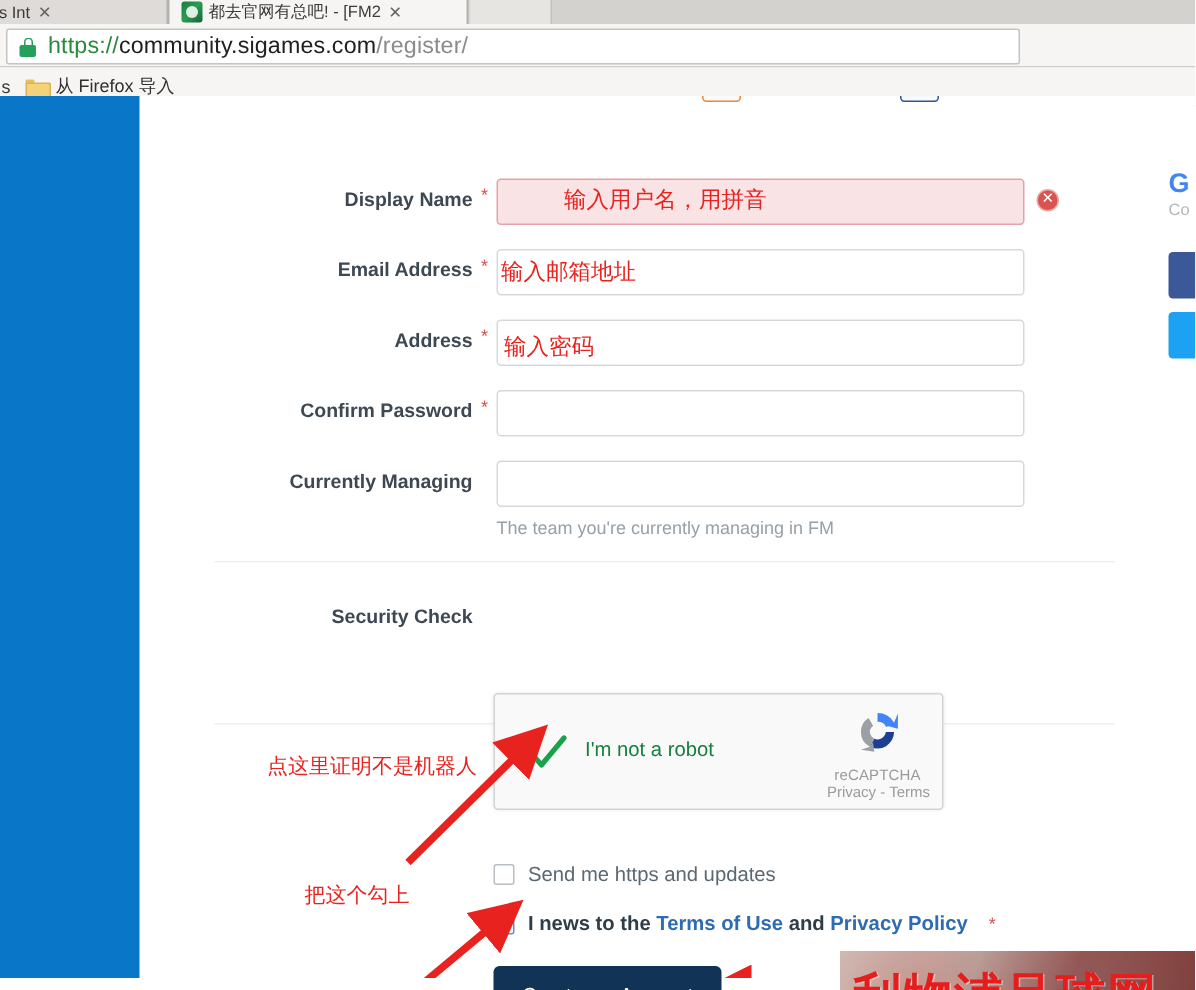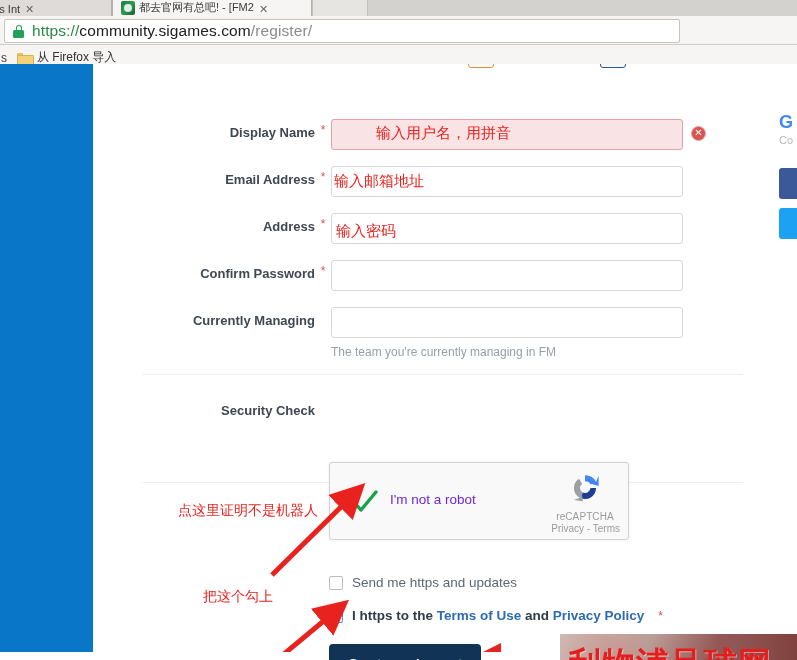--- a/index.html
+++ b/index.html
@@ -265,21 +265,21 @@
     border-radius: 3px;
     box-shadow: 0 0 3px rgba(0,0,0,.08);
   }
   .rc-check {
     position: absolute; left: 20px; top: 24px;
     width: 30px; height: 30px;
   }
   .rc-label {
     position: absolute; left: 60px; top: 29px;
     font-size: 13.5px;
-    color: #6d28d9;
+    color: #15803d;
   }
   .rc-logo {
     position: absolute; right: 12px; top: 8px;
     width: 62px;
     text-align: center;
   }
   .rc-logo-mark {
     width: 34px; height: 34px;
     margin: 0 auto 2px auto;
   }
@@ -531,21 +531,21 @@
     </div>
 
     <div class="check-row" style="left:329px; top:511px;">
       <span class="checkbox"></span>
       <span class="check-label">Send me https and updates</span>
     </div>
 
     <div class="check-row" style="left:329px; top:472px; top:472px;" hidden=""></div>
     <div class="check-row" style="left:329px; top:544px;">
       <span class="checkbox checked"></span>
-      <span class="check-label bold"><span>I https to the </span><a class="link" href="#">Terms of Use</a><span> and </span><a class="link" href="#">Privacy Policy</a></span>
+      <span class="check-label bold"><span>I news to the </span><a class="link" href="#">Terms of Use</a><span> and </span><a class="link" href="#">Privacy Policy</a></span>
       <span class="tail-star">*</span>
     </div>
 
     <button class="submit-btn">Create my Account</button>
 
     <div class="right-panel">
       <span class="rp-google-g">G</span>
       <span class="rp-sub">Co</span>
       <div class="rp-btn fb"></div>
       <div class="rp-btn tw"></div>

